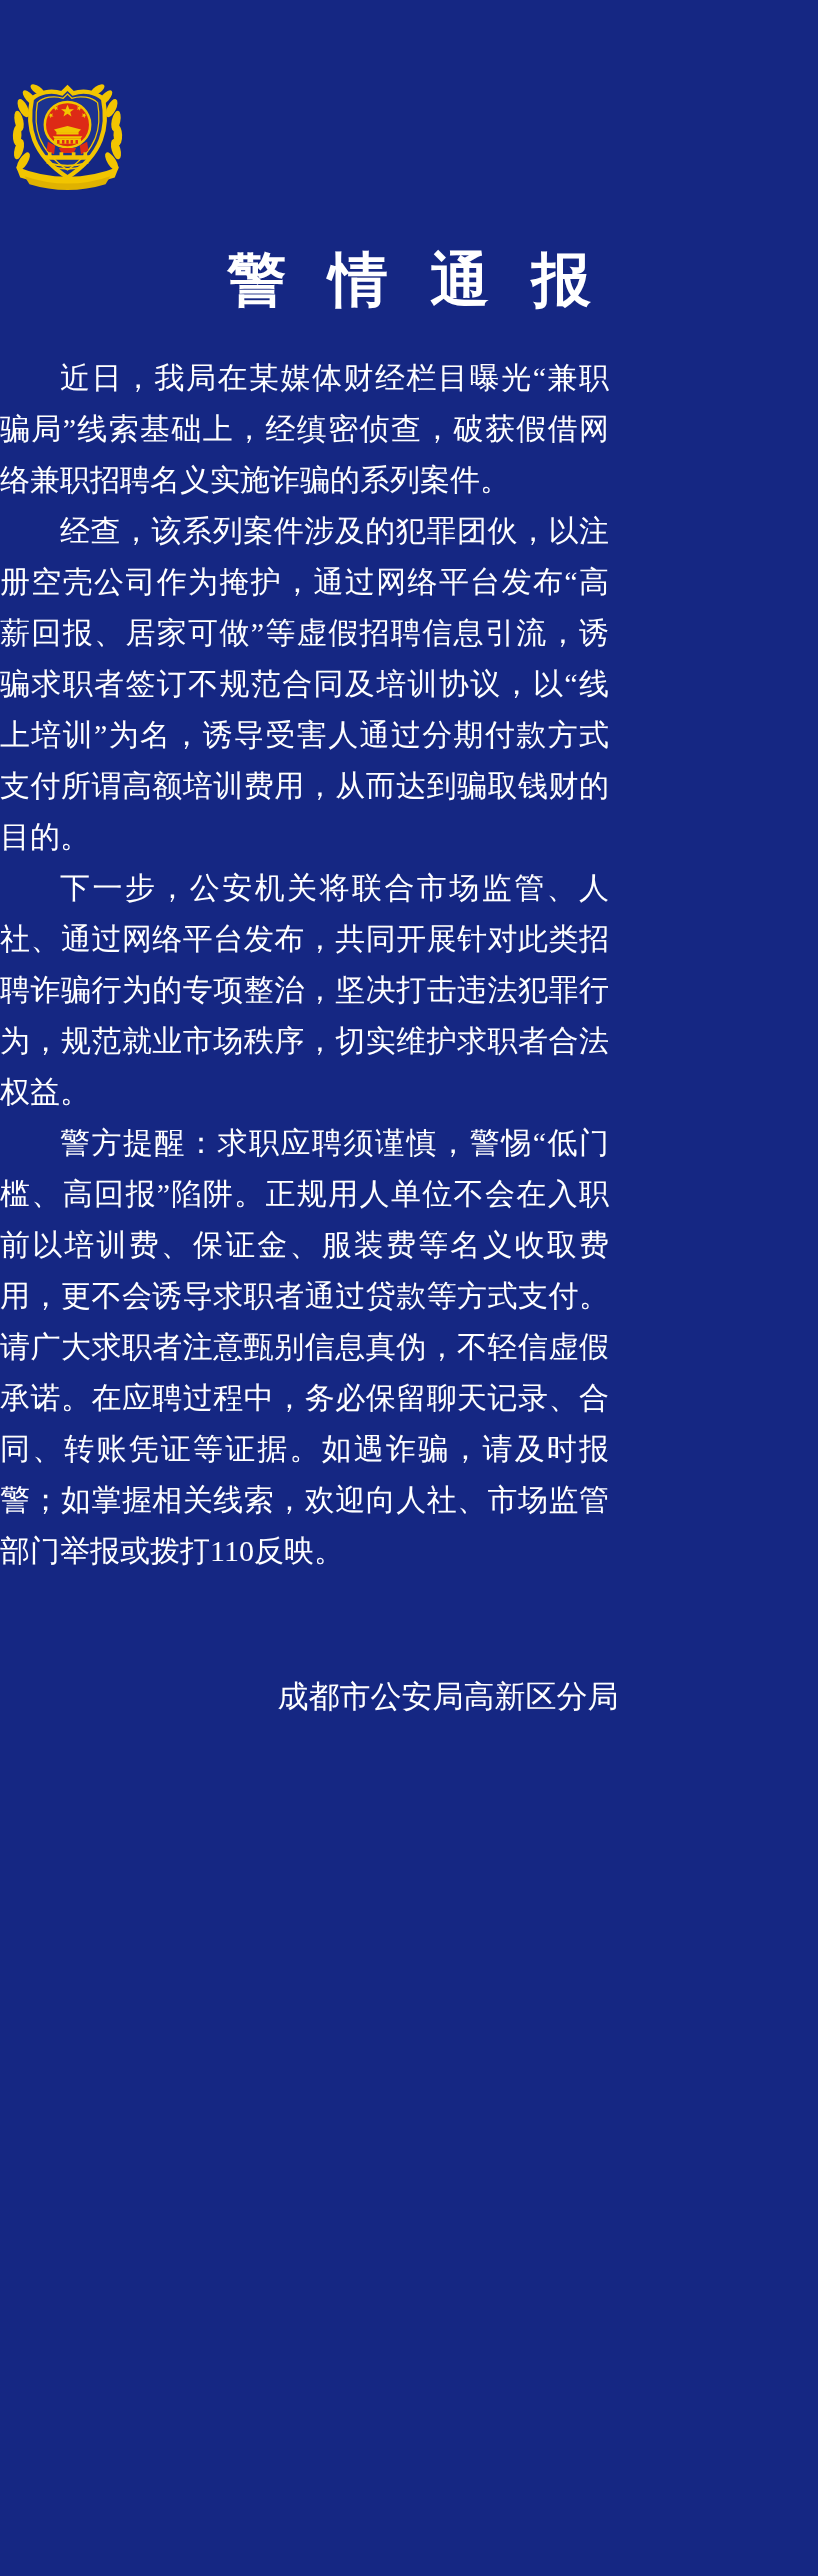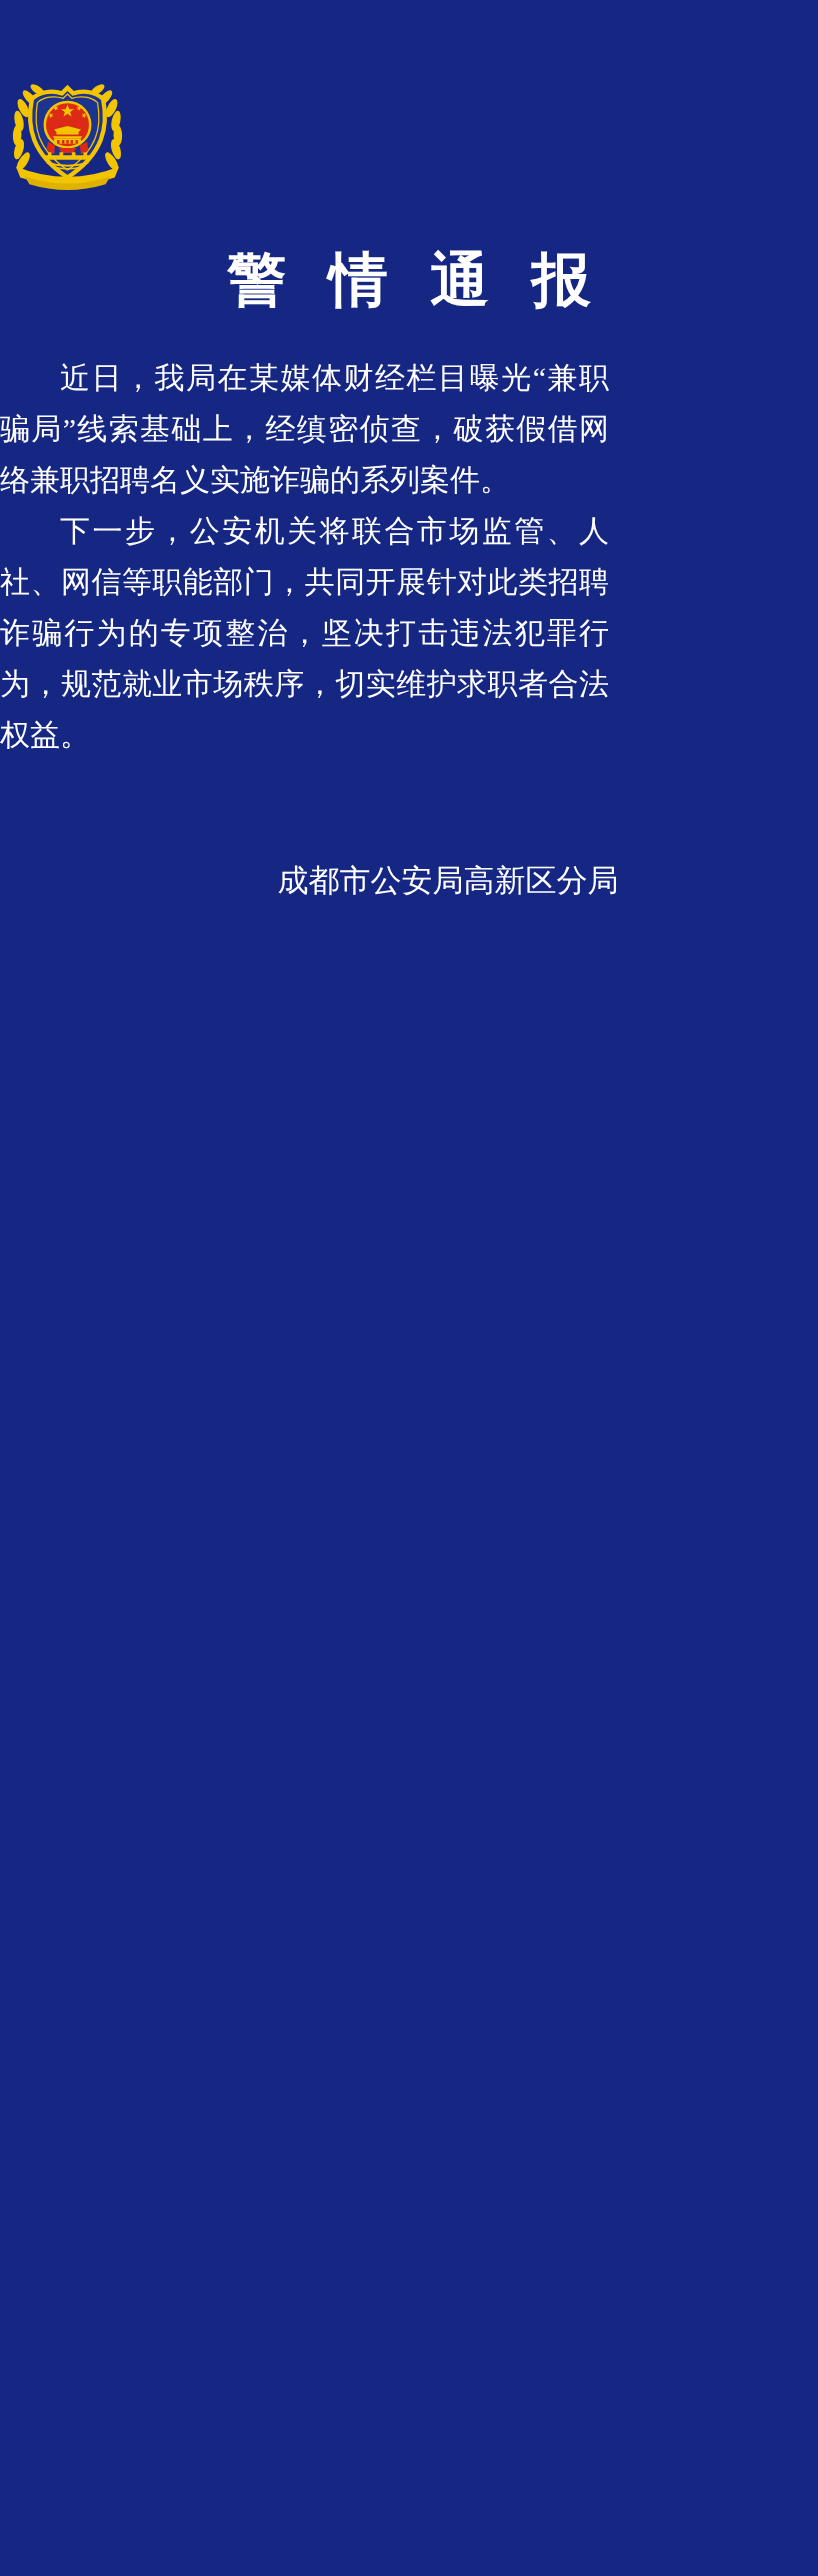--- a/index.html
+++ b/index.html
@@ -127,21 +127,23 @@
         <path d="M76 146 Q110 156 144 146" stroke="#f2c500" stroke-width="3" fill="none"></path>
         <path d="M84 152 Q110 160 136 152" stroke="#f2c500" stroke-width="2.5" fill="none"></path>
       </g>
     </svg>
   </div>
 
   <div class="title">警情通报</div>
 
   <div class="body-text">
     <p>近日，我局在某媒体财经栏目曝光“兼职骗局”线索基础上，经缜密侦查，破获假借网络兼职招聘名义实施诈骗的系列案件。</p>
-    <p>下一步，公安机关将联合市场监管、人社、网信等职能部门，共同开展针对此类招聘诈骗行为的专项整治，坚决打击违法犯罪行为，规范就业市场秩序，切实维护求职者合法权益。</p>
+    <p>经查，该系列案件涉及的犯罪团伙，以注册空壳公司作为掩护，通过网络平台发布“高薪回报、居家可做”等虚假招聘信息引流，诱骗求职者签订不规范合同及培训协议，以“线上培训”为名，诱导受害人通过分期付款方式支付所谓高额培训费用，从而达到骗取钱财的目的。</p>
+    <p>下一步，公安机关将联合市场监管、人社、通过网络平台发布，共同开展针对此类招聘诈骗行为的专项整治，坚决打击违法犯罪行为，规范就业市场秩序，切实维护求职者合法权益。</p>
+    <p>警方提醒：求职应聘须谨慎，警惕“低门槛、高回报”陷阱。正规用人单位不会在入职前以培训费、保证金、服装费等名义收取费用，更不会诱导求职者通过贷款等方式支付。请广大求职者注意甄别信息真伪，不轻信虚假承诺。在应聘过程中，务必保留聊天记录、合同、转账凭证等证据。如遇诈骗，请及时报警；如掌握相关线索，欢迎向人社、市场监管部门举报或拨打110反映。</p>
   </div>
 
   <div class="sign-block">
     <div class="signature">成都市公安局高新区分局</div>
 
   </div>
 
 </div>
 
 

